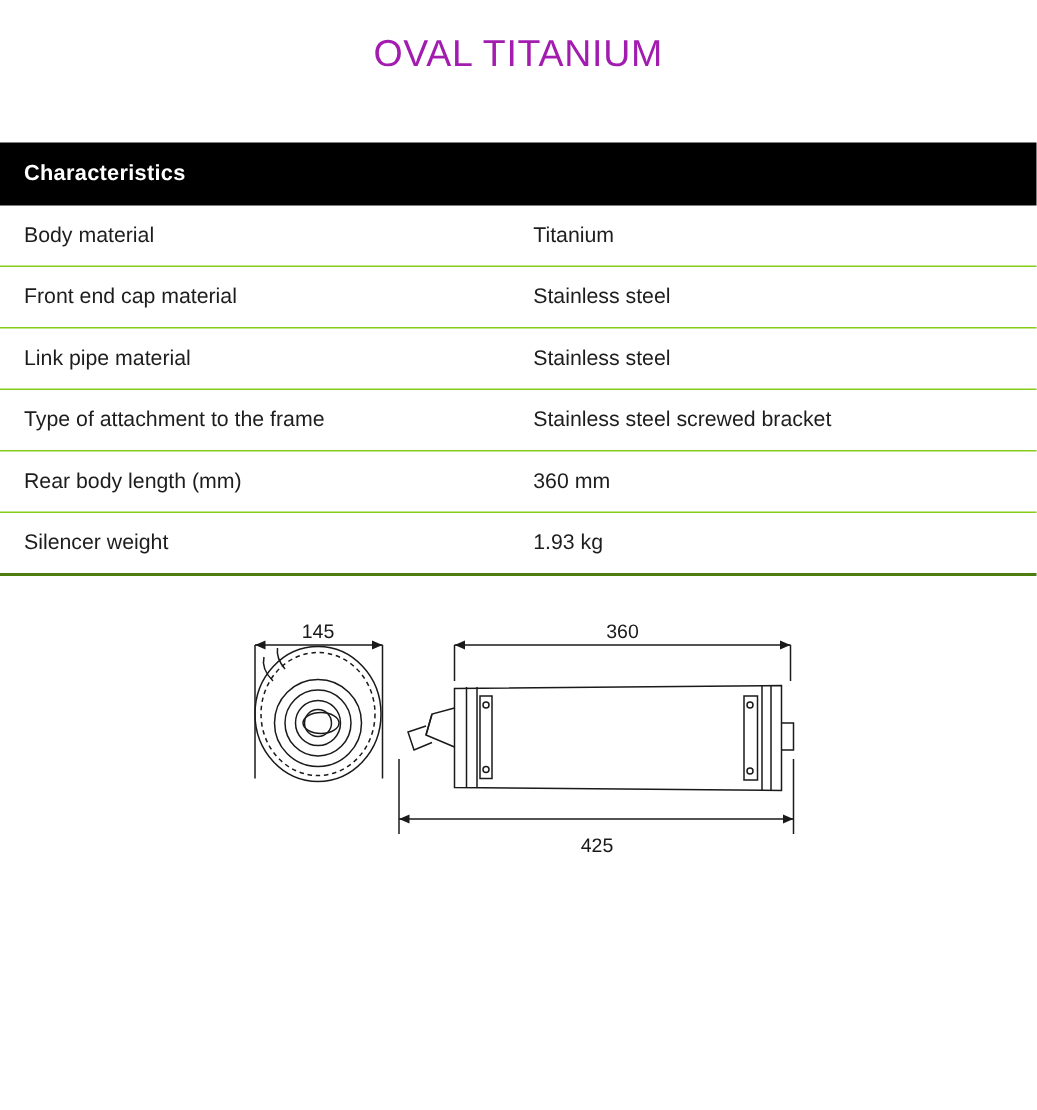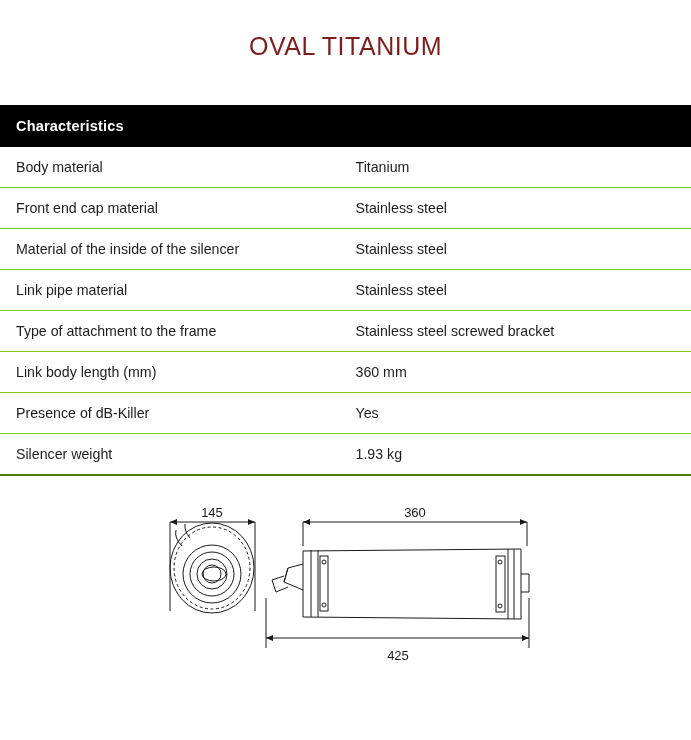--- a/index.html
+++ b/index.html
@@ -17,22 +17,22 @@
   .page {
     position: relative;
     width: 691px;
     height: 740px;
   }
   .title {
     text-align: center;
     font-size: 25px;
     font-weight: 400;
     letter-spacing: 0.5px;
-    color: #7f1d1d;
-    padding-top: 32px;
+    color: #a21caf;
+    padding-top: 22px;
     padding-bottom: 0;
     margin: 0;
   }
   .spec-table {
     margin-top: 44px;
     width: 691px;
     border-collapse: collapse;
     table-layout: fixed;
   }
   .spec-table .header-row th {
@@ -87,38 +87,30 @@
     <tbody>
       <tr class="row">
         <td class="label">Body material</td>
         <td class="value">Titanium</td>
       </tr>
       <tr class="row">
         <td class="label">Front end cap material</td>
         <td class="value">Stainless steel</td>
       </tr>
       <tr class="row">
-        <td class="label">Material of the inside of the silencer</td>
-        <td class="value">Stainless steel</td>
-      </tr>
-      <tr class="row">
         <td class="label">Link pipe material</td>
         <td class="value">Stainless steel</td>
       </tr>
       <tr class="row">
         <td class="label">Type of attachment to the frame</td>
         <td class="value">Stainless steel screwed bracket</td>
       </tr>
       <tr class="row">
-        <td class="label">Link body length (mm)</td>
+        <td class="label">Rear body length (mm)</td>
         <td class="value">360 mm</td>
-      </tr>
-      <tr class="row">
-        <td class="label">Presence of dB-Killer</td>
-        <td class="value">Yes</td>
       </tr>
       <tr class="row">
         <td class="label">Silencer weight</td>
         <td class="value">1.93 kg</td>
       </tr>
     </tbody>
   </table>
 
   <div class="drawing">
     <svg width="691" height="200" viewBox="0 0 691 200" xmlns="http://www.w3.org/2000/svg">

